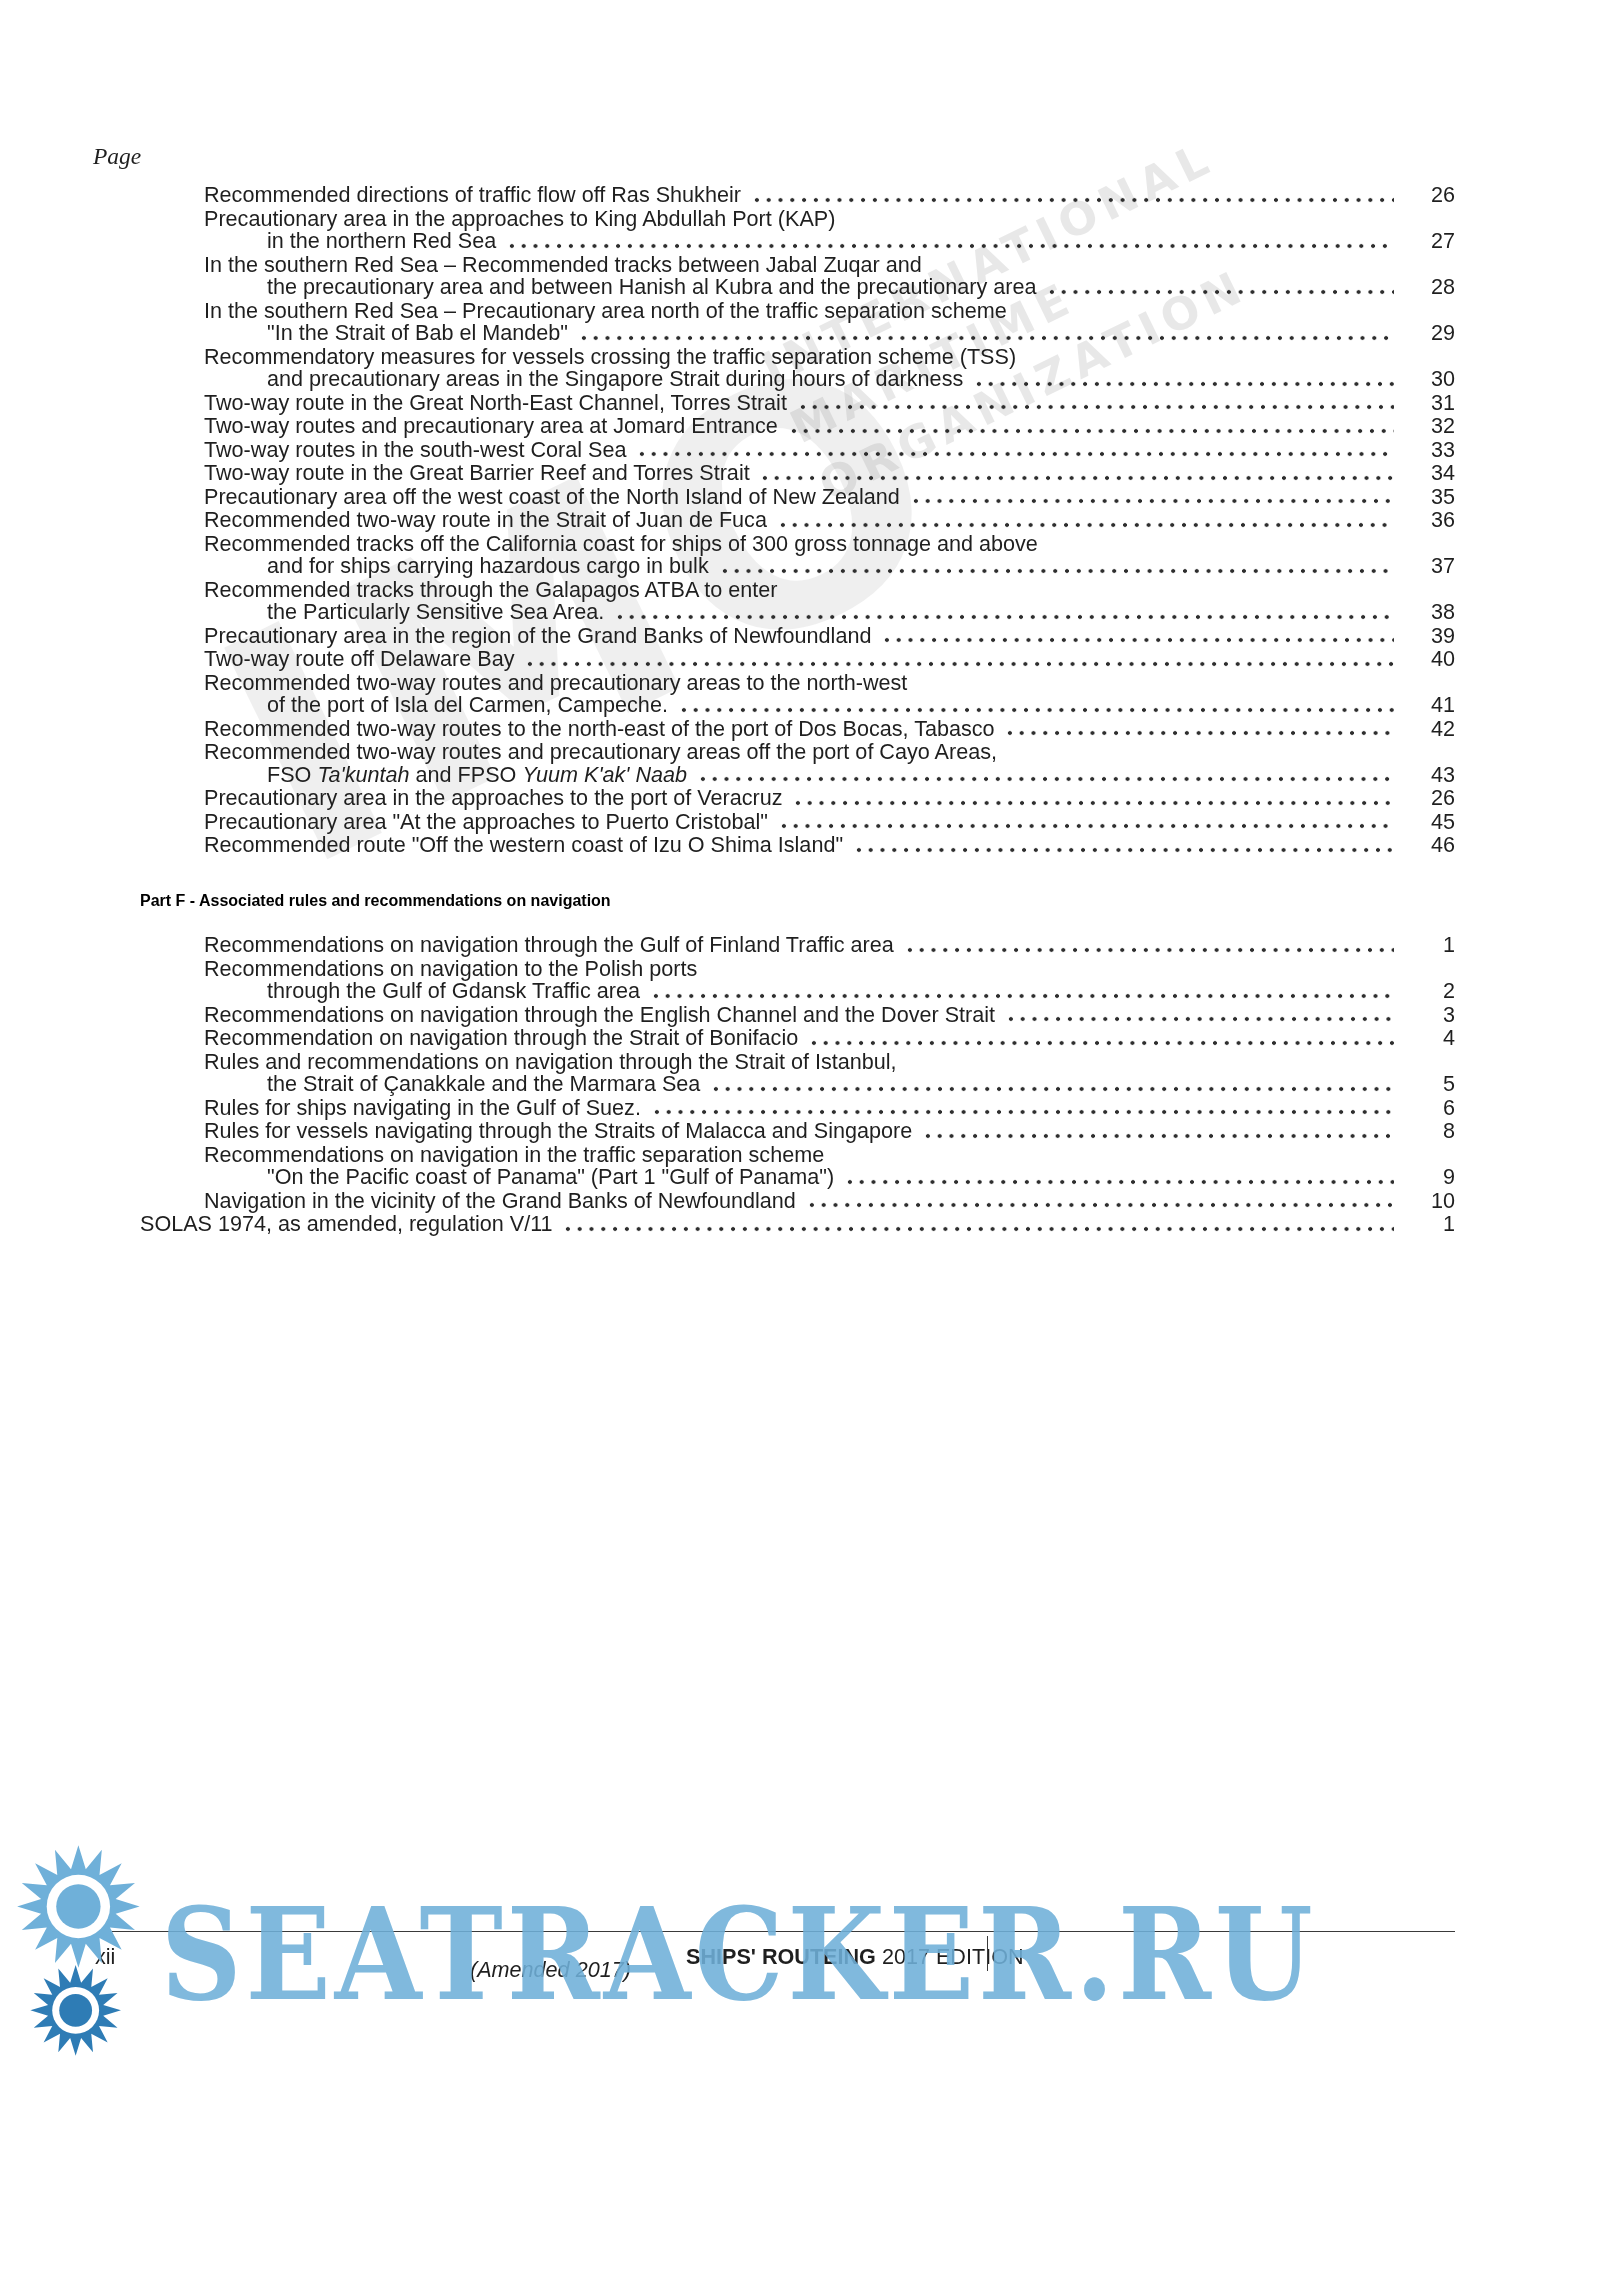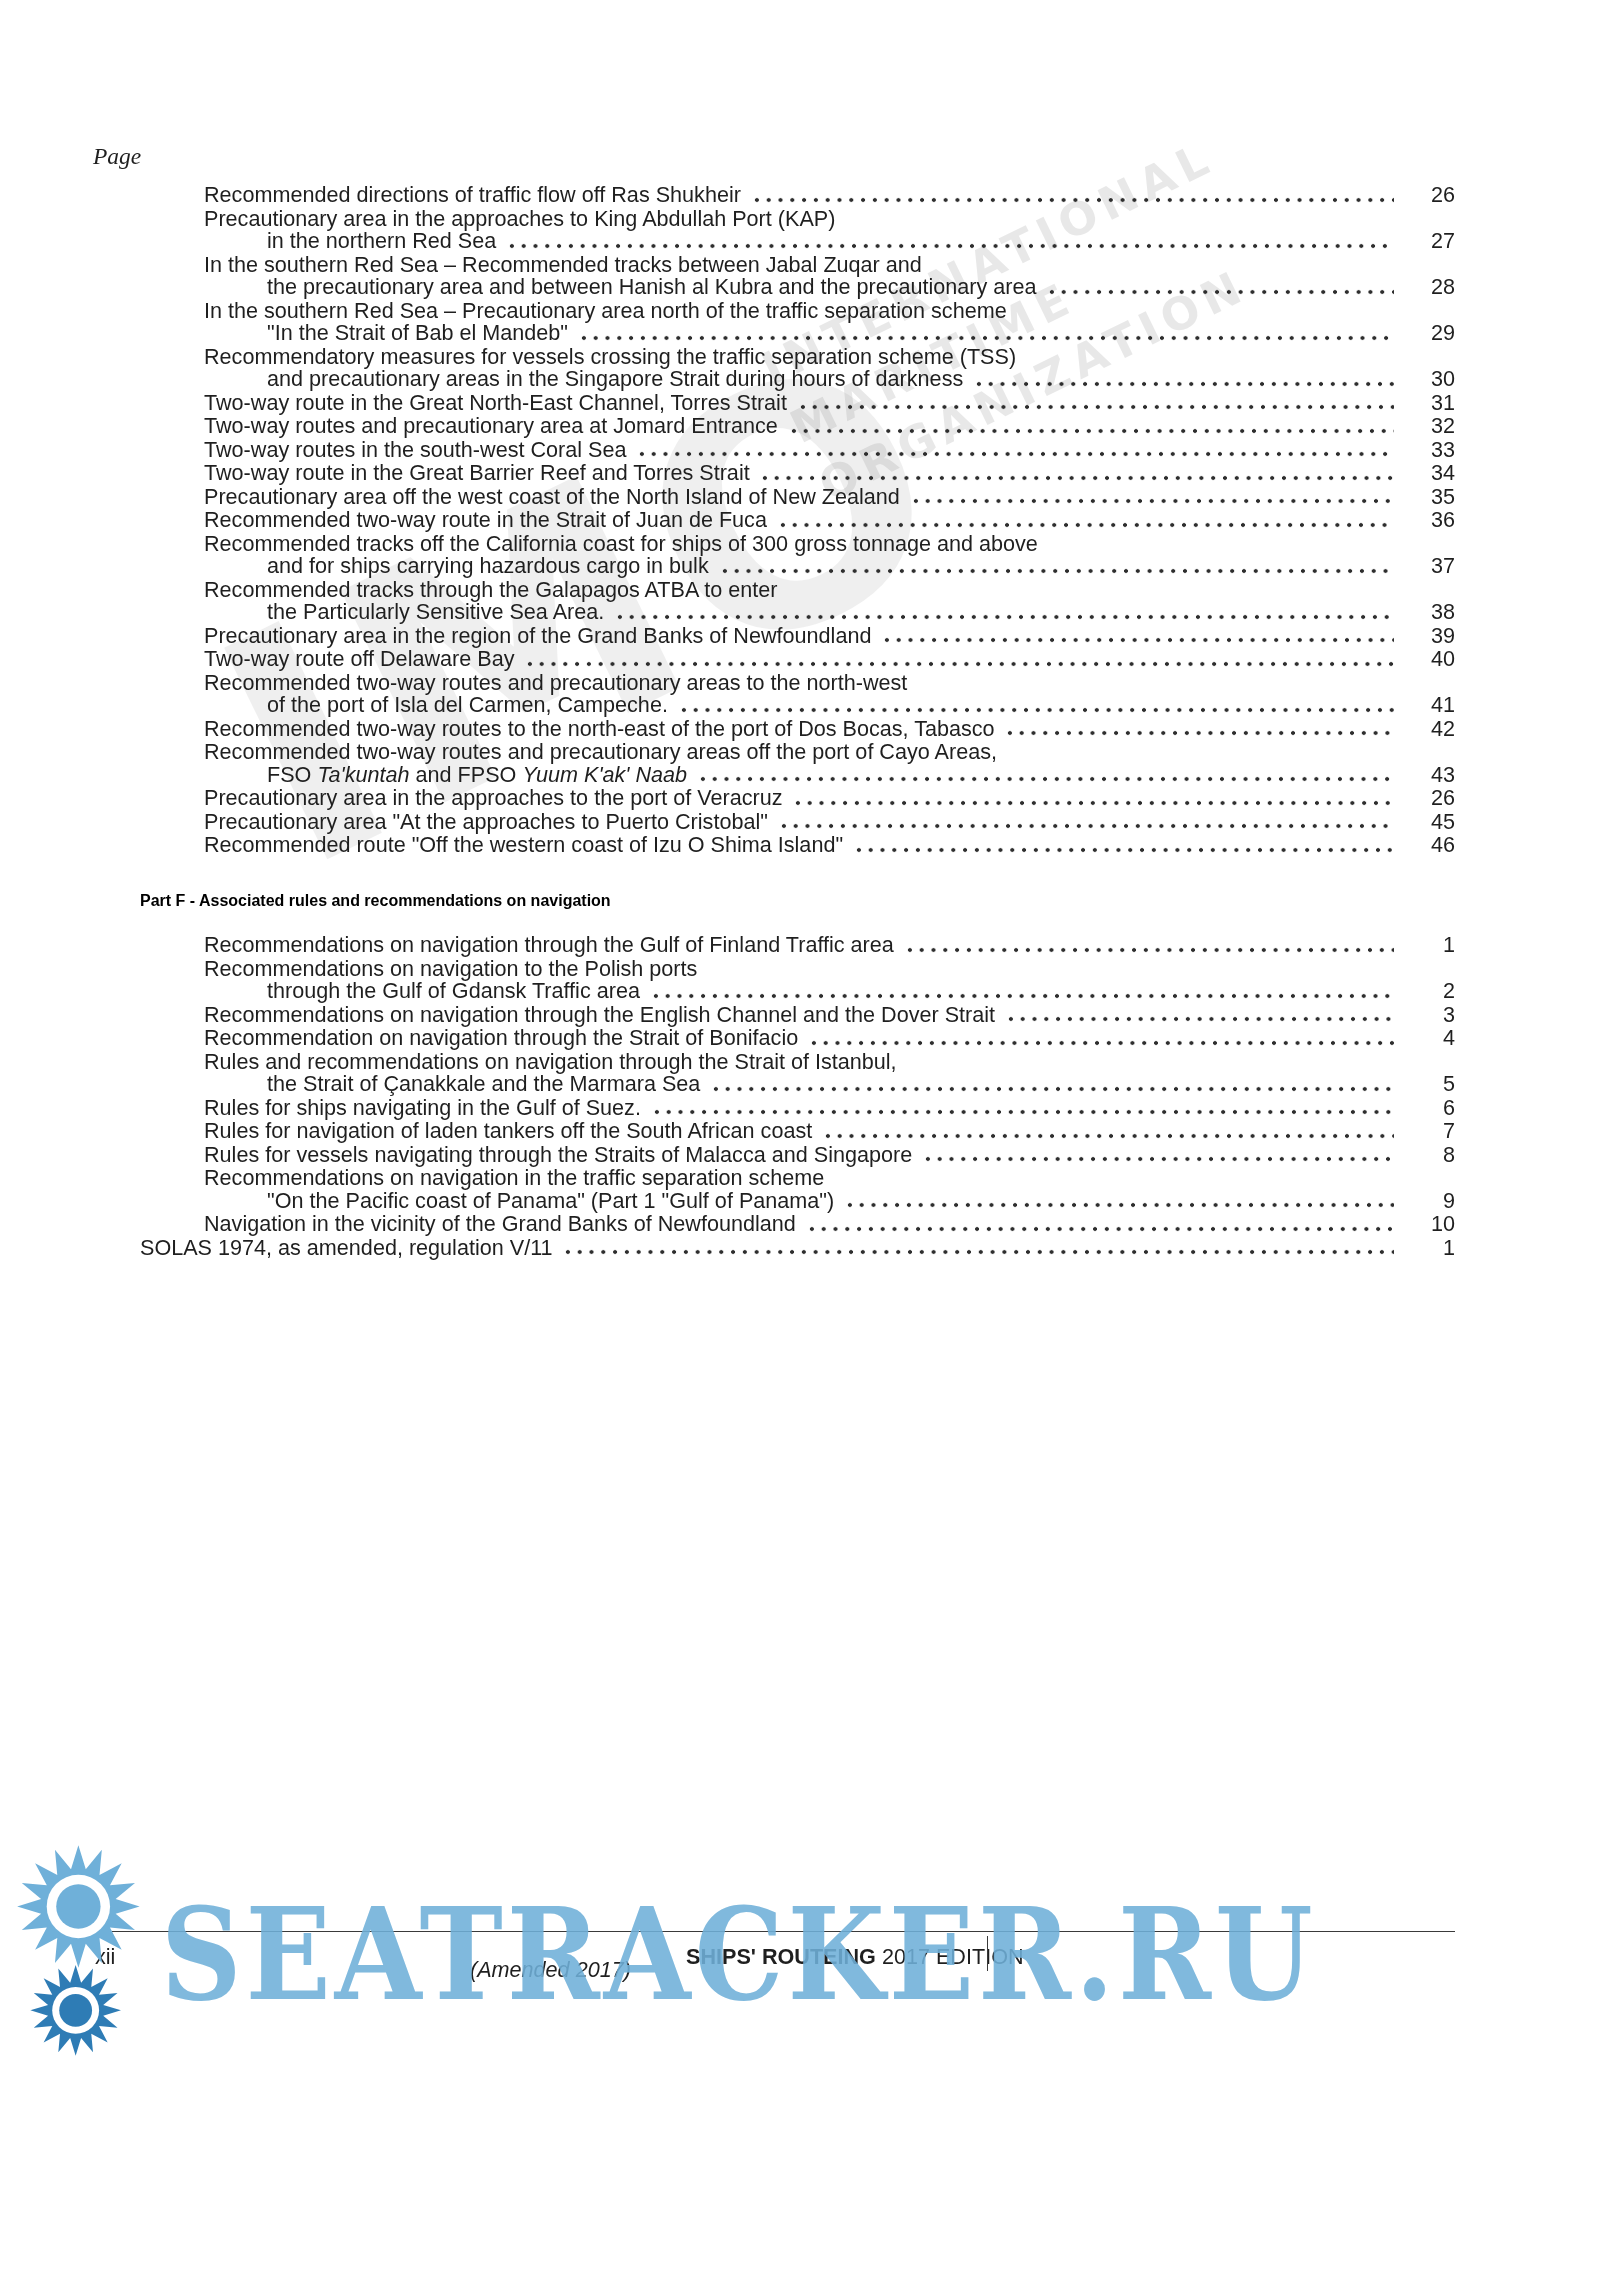--- a/index.html
+++ b/index.html
@@ -323,27 +323,20 @@
             <span class="txt">the Strait of Çanakkale and the Marmara Sea</span>
             <span class="leader"></span>
             <span class="pg">5</span>
           </div>
         </div>
         <div class="entry">
           <div class="entry-line last">
             <span class="txt">Rules for ships navigating in the Gulf of Suez.</span>
             <span class="leader"></span>
             <span class="pg">6</span>
-          </div>
-        </div>
-        <div class="entry">
-          <div class="entry-line last">
-            <span class="txt">Rules for navigation of laden tankers off the South African coast</span>
-            <span class="leader"></span>
-            <span class="pg">7</span>
           </div>
         </div>
         <div class="entry">
           <div class="entry-line last">
             <span class="txt">Rules for vessels navigating through the Straits of Malacca and Singapore</span>
             <span class="leader"></span>
             <span class="pg">8</span>
           </div>
         </div>
         <div class="entry">

